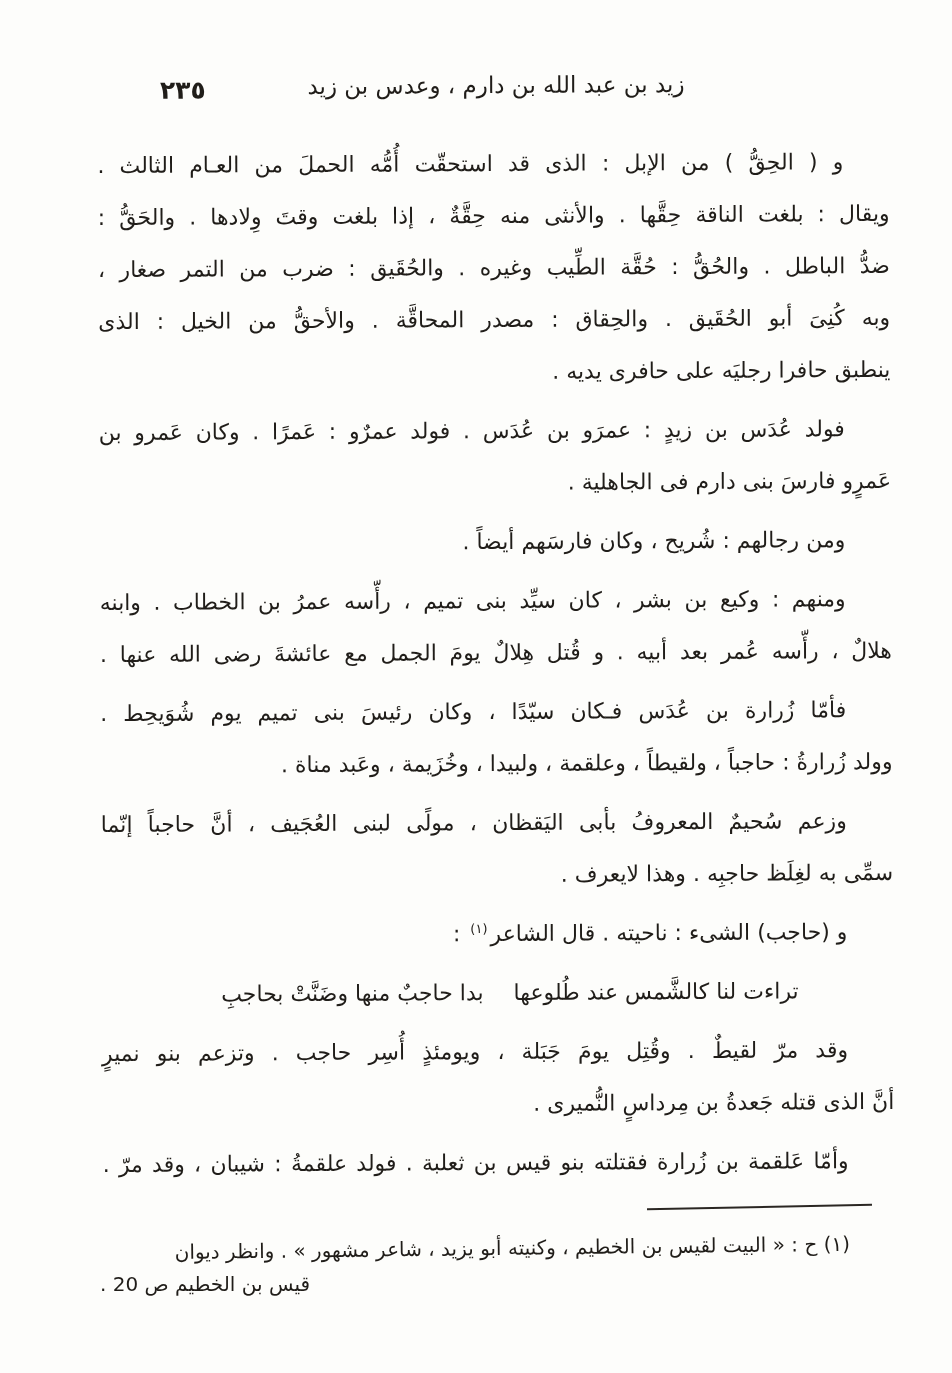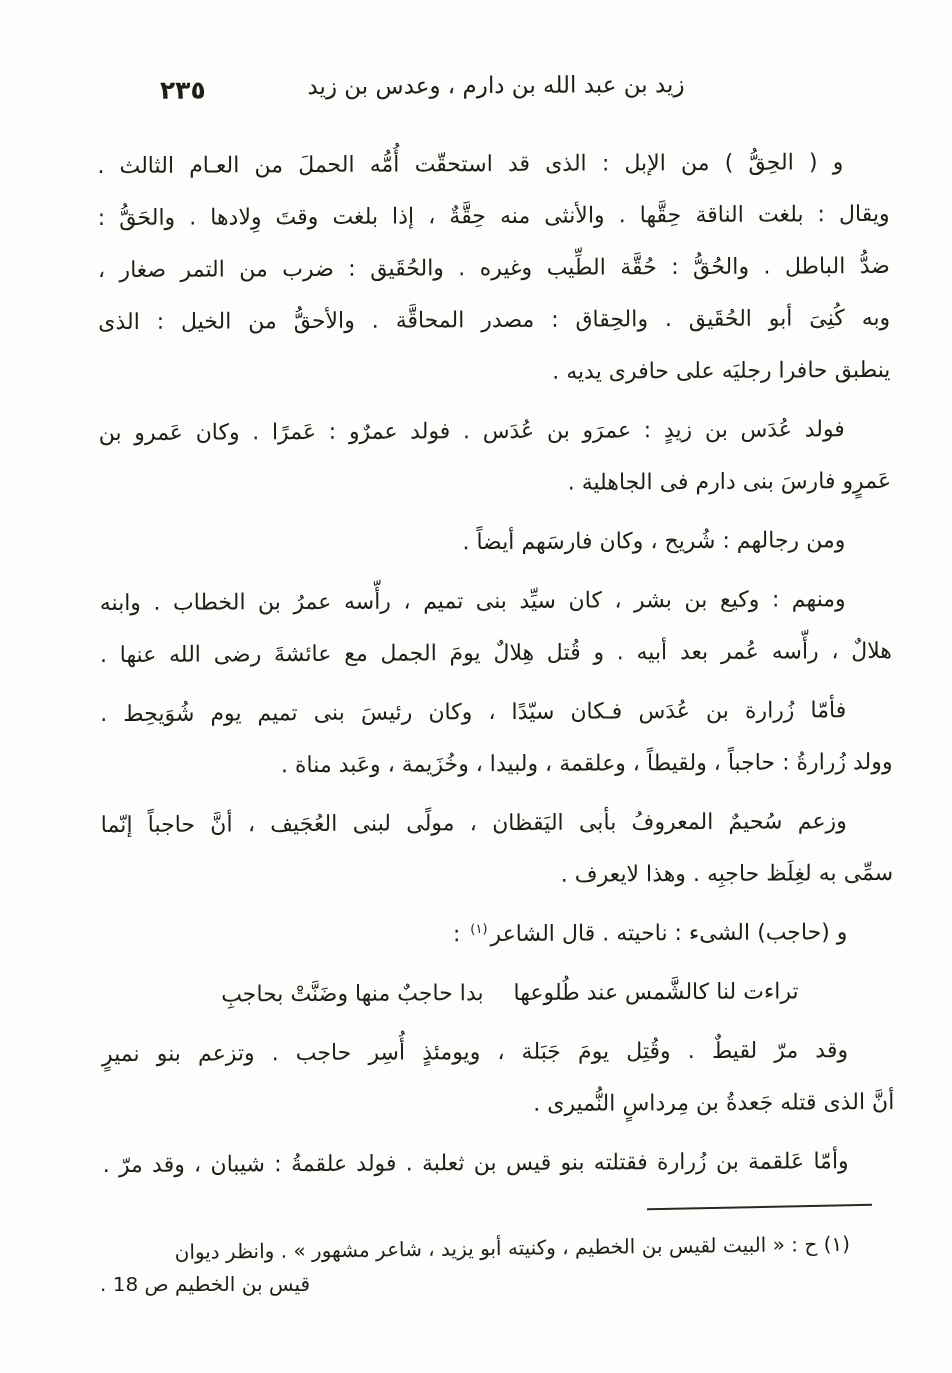--- a/index.html
+++ b/index.html
@@ -103,16 +103,16 @@
     <div class="para">
       <div class="ln first just">وأمّا عَلقمة بن زُرارة فقتلته بنو قيس بن ثعلبة . فولد علقمةُ : شيبان ، وقد مرّ .</div>
     </div>
 
   </main>
 
   <div class="fnrule"></div>
 
   <footer>
     <div class="fnline fn1">(١) ح : « البيت لقيس بن الخطيم ، وكنيته أبو يزيد ، شاعر مشهور » . وانظر ديوان</div>
-    <div class="fnline fn2">قيس بن الخطيم ص 18 .</div>
+    <div class="fnline fn2">قيس بن الخطيم ص 20 .</div>
   </footer>
 
 </div>
 
 </body></html>

